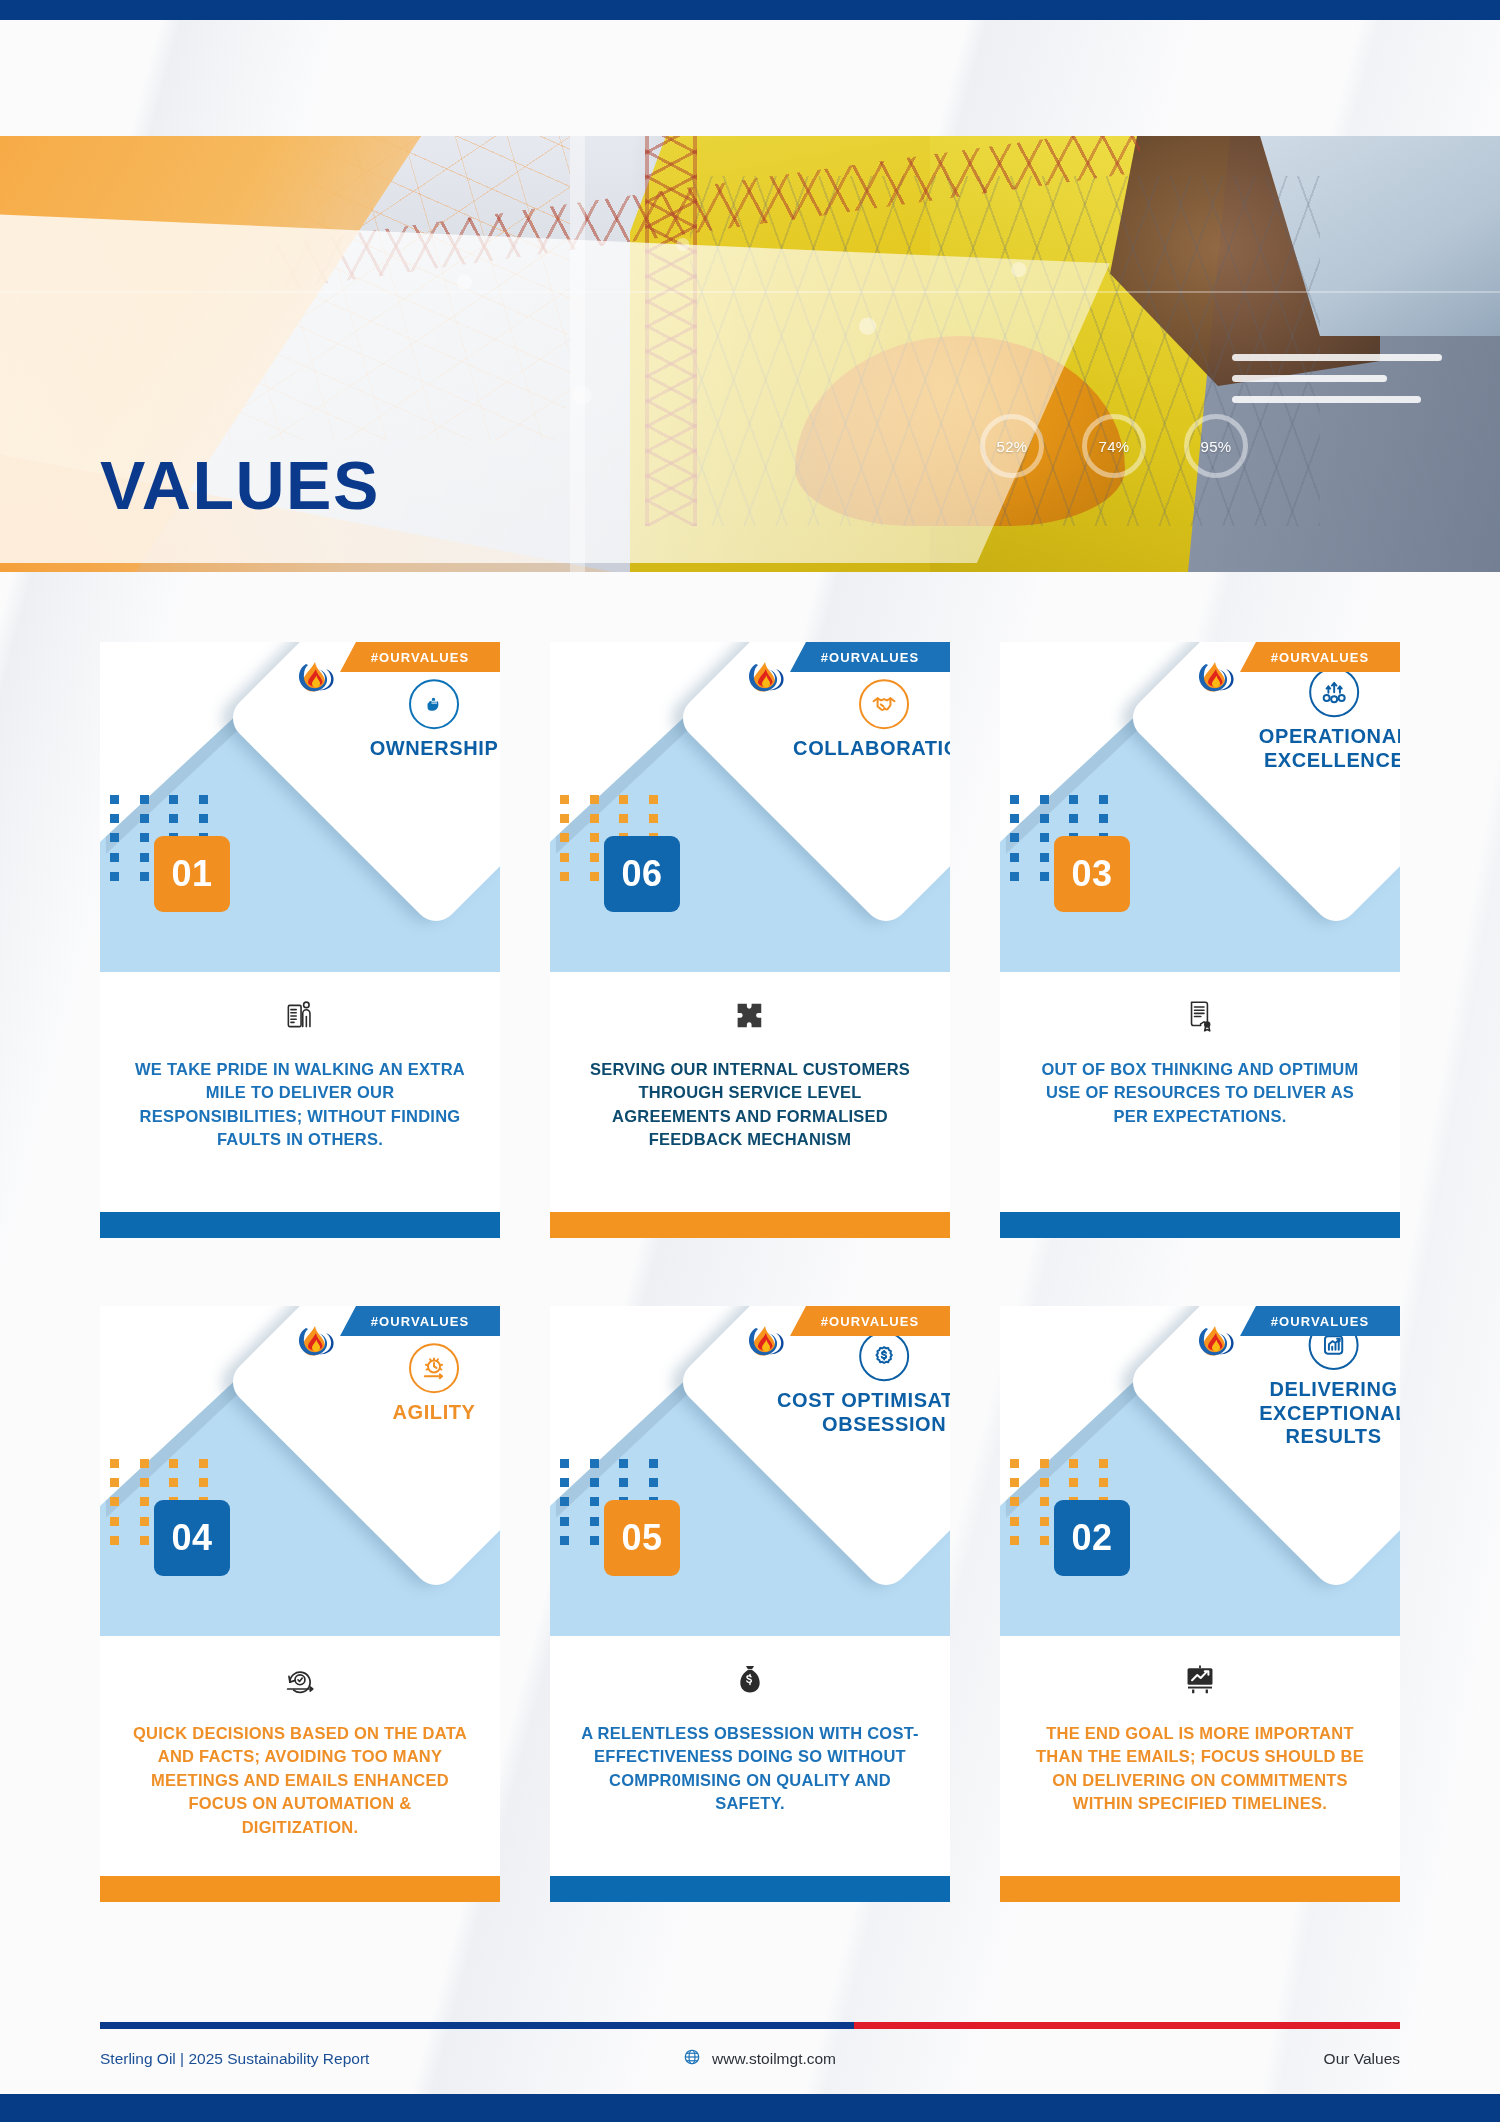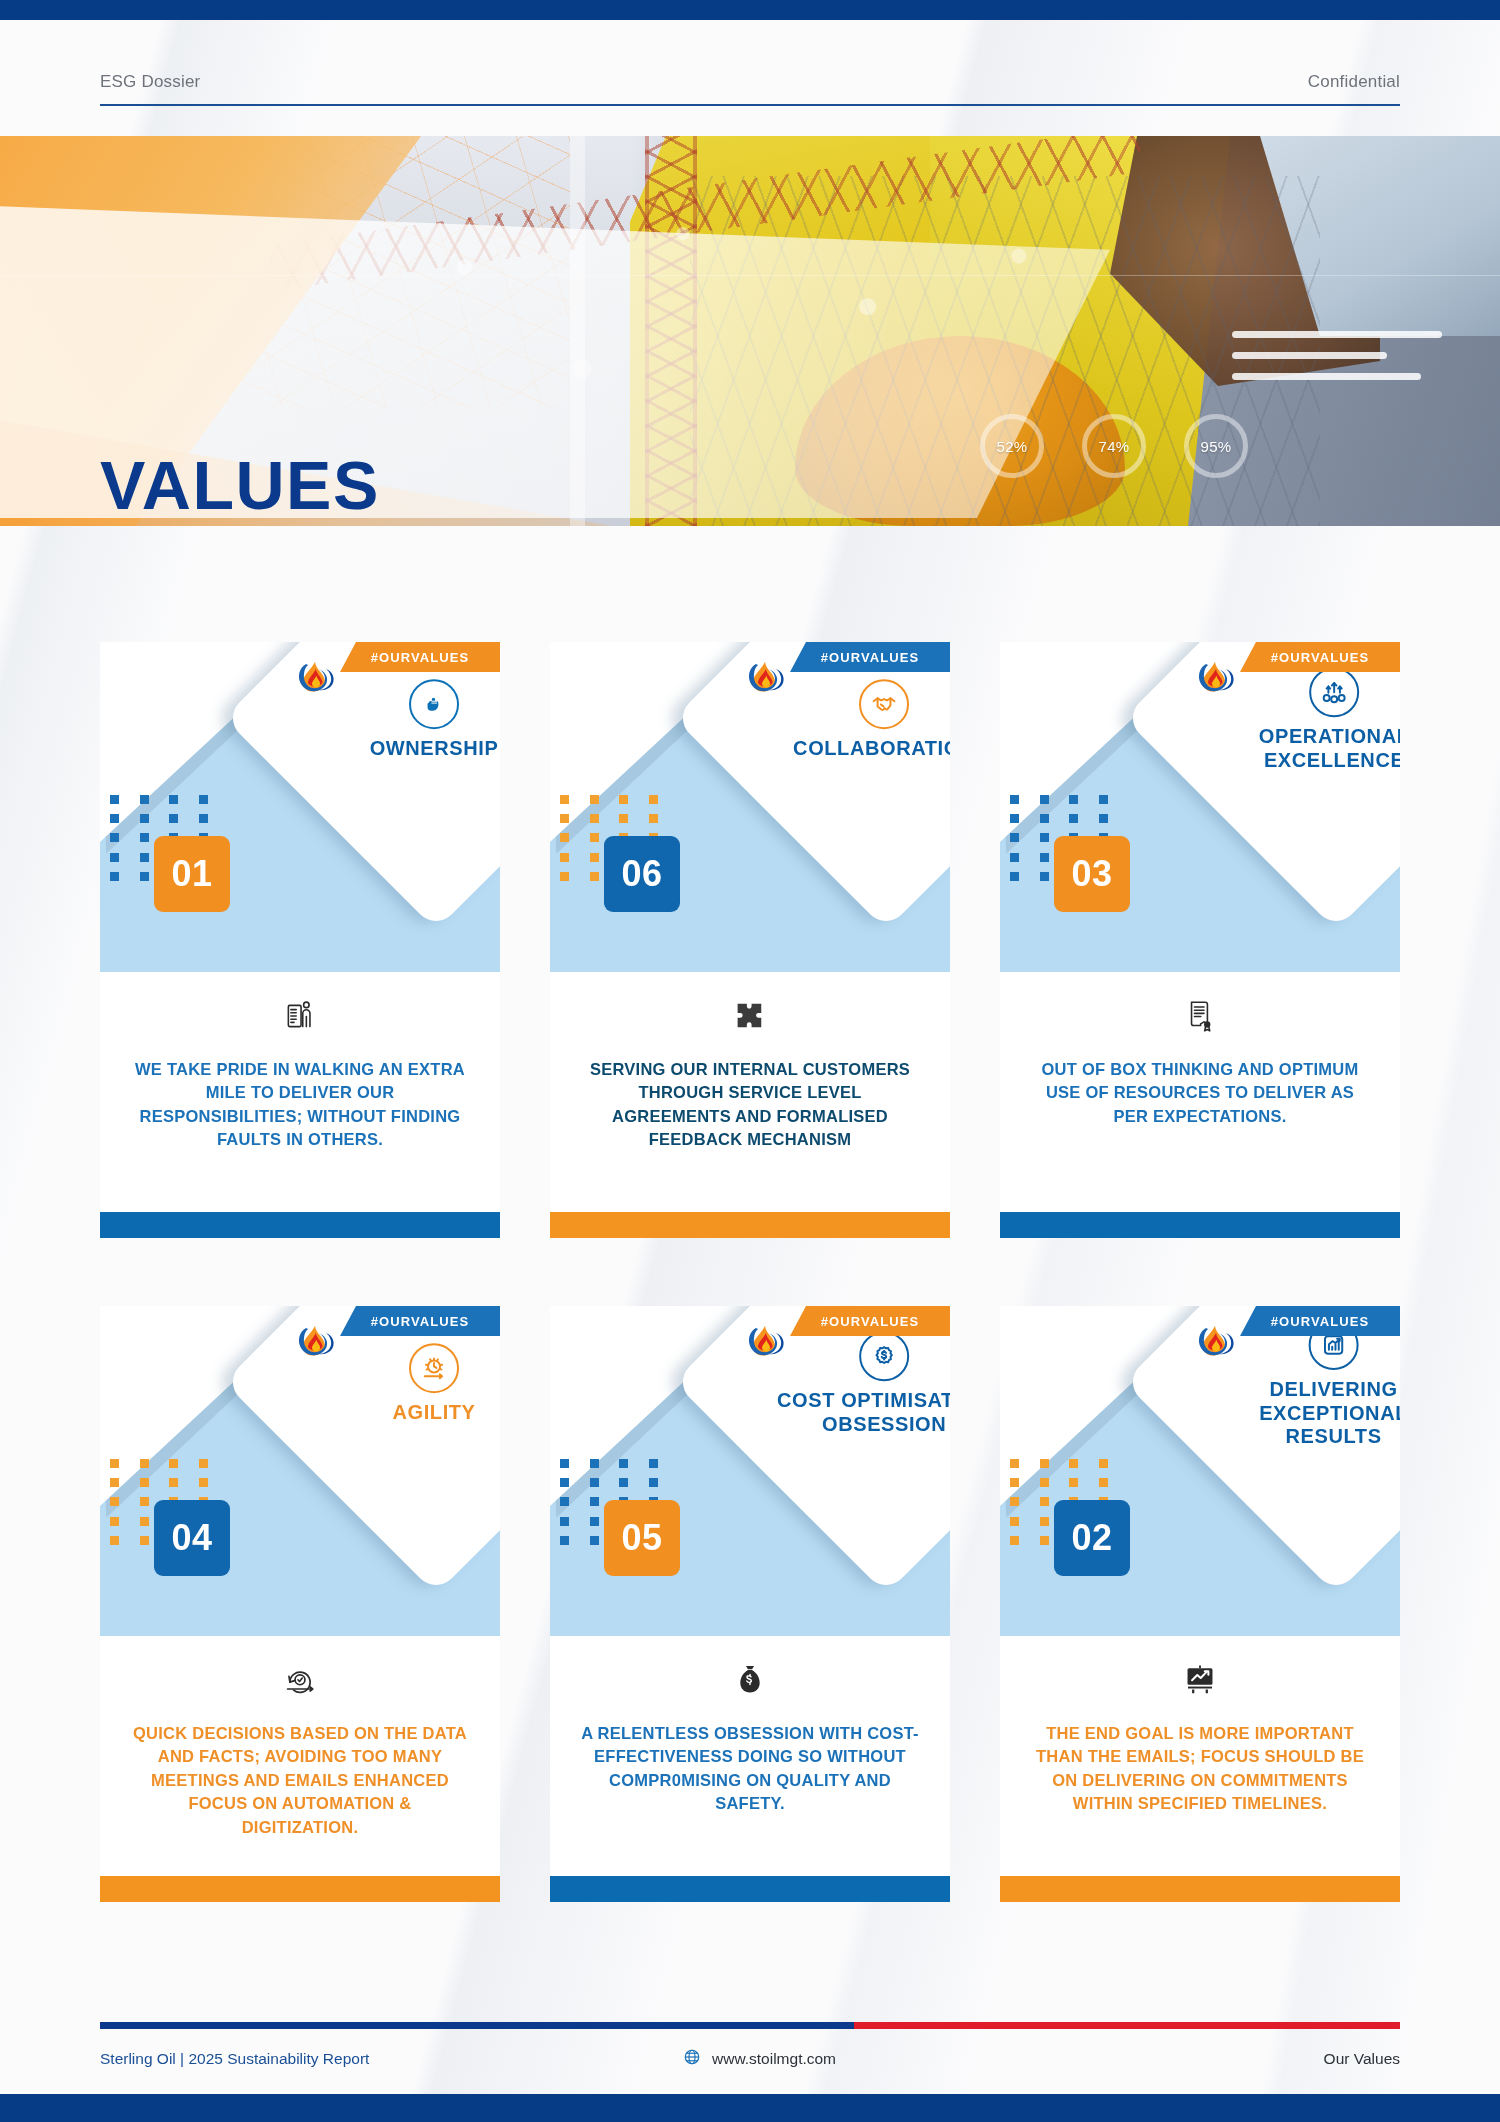--- a/index.html
+++ b/index.html
@@ -30,21 +30,21 @@
     position:absolute; left:0; top:20px; width:1500px; height:116px; z-index:5;
   }
   .doc-header .rule {
     position:absolute; left:100px; right:100px; bottom:30px; height:2px; background:#1a4f95;
   }
   .hdr-left  { position:absolute; left:100px; bottom:44px; font-size:17px; color:#6e737b; letter-spacing:.2px; }
   .hdr-right { position:absolute; right:100px; bottom:44px; font-size:17px; color:#6e737b; letter-spacing:.2px; }
 
   
   .hero {
-    position:absolute; left:0; top:136px; width:1500px; height:390px; z-index:4; overflow:hidden;
+    position:absolute; left:0; top:136px; width:1500px; height:436px; z-index:4; overflow:hidden;
     background:#cfd4dd;
     text-align:right;
   }
   .hero-photo { position:absolute; inset:0; }
   
   .layer { position:absolute; inset:0; }
   .l-sky     { background:linear-gradient(180deg,#e6e9ef 0%, #d6dae2 40%, #c9ced8 100%); }
   .l-right   { background:linear-gradient(90deg, rgba(0,0,0,0) 0%, rgba(0,0,0,0) 42%, rgba(120,135,160,0.55) 55%, rgba(70,85,110,0.65) 100%); }
   .l-vest    {
     left:42%; width:30%; top:0; bottom:0; position:absolute;
@@ -251,25 +251,20 @@
 </style>
 </head>
 <body>
 
 <div class="page">
 
   <div class="bg-watermark"></div>
 
   <div class="top-strip"></div>
 
-  <div class="doc-header">
-    <div class="hdr-left">ESG Dossier</div>
-    <div class="hdr-right">Confidential</div>
-    <div class="rule"></div>
-  </div>
 
   <div class="hero">
     <div class="hero-photo">
       <div class="layer l-sky"></div>
       <div class="layer l-right"></div>
       <div class="l-vest"></div>
       <div class="l-vest2"></div>
       <div class="l-skin"></div>
       <div class="l-sleeve"></div>
       <div class="l-hardhat"></div>

